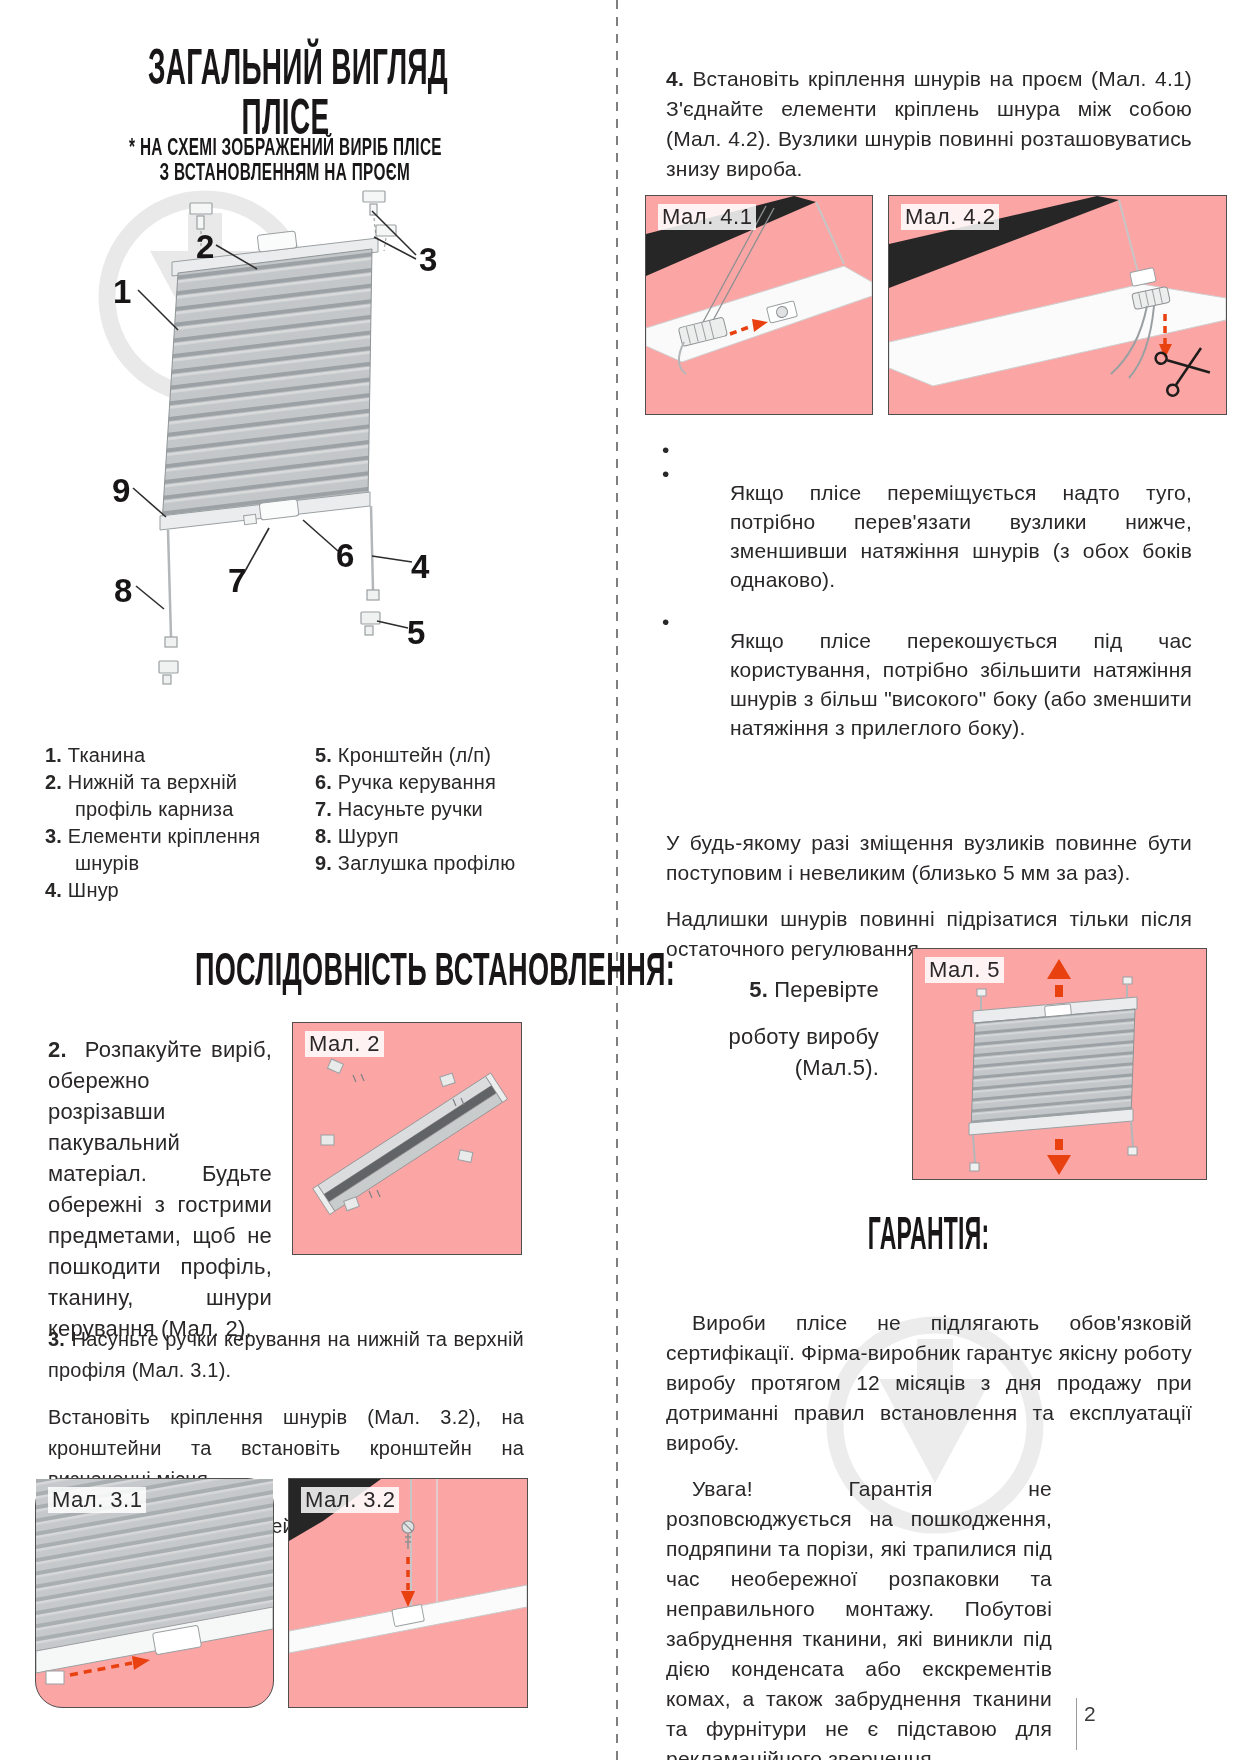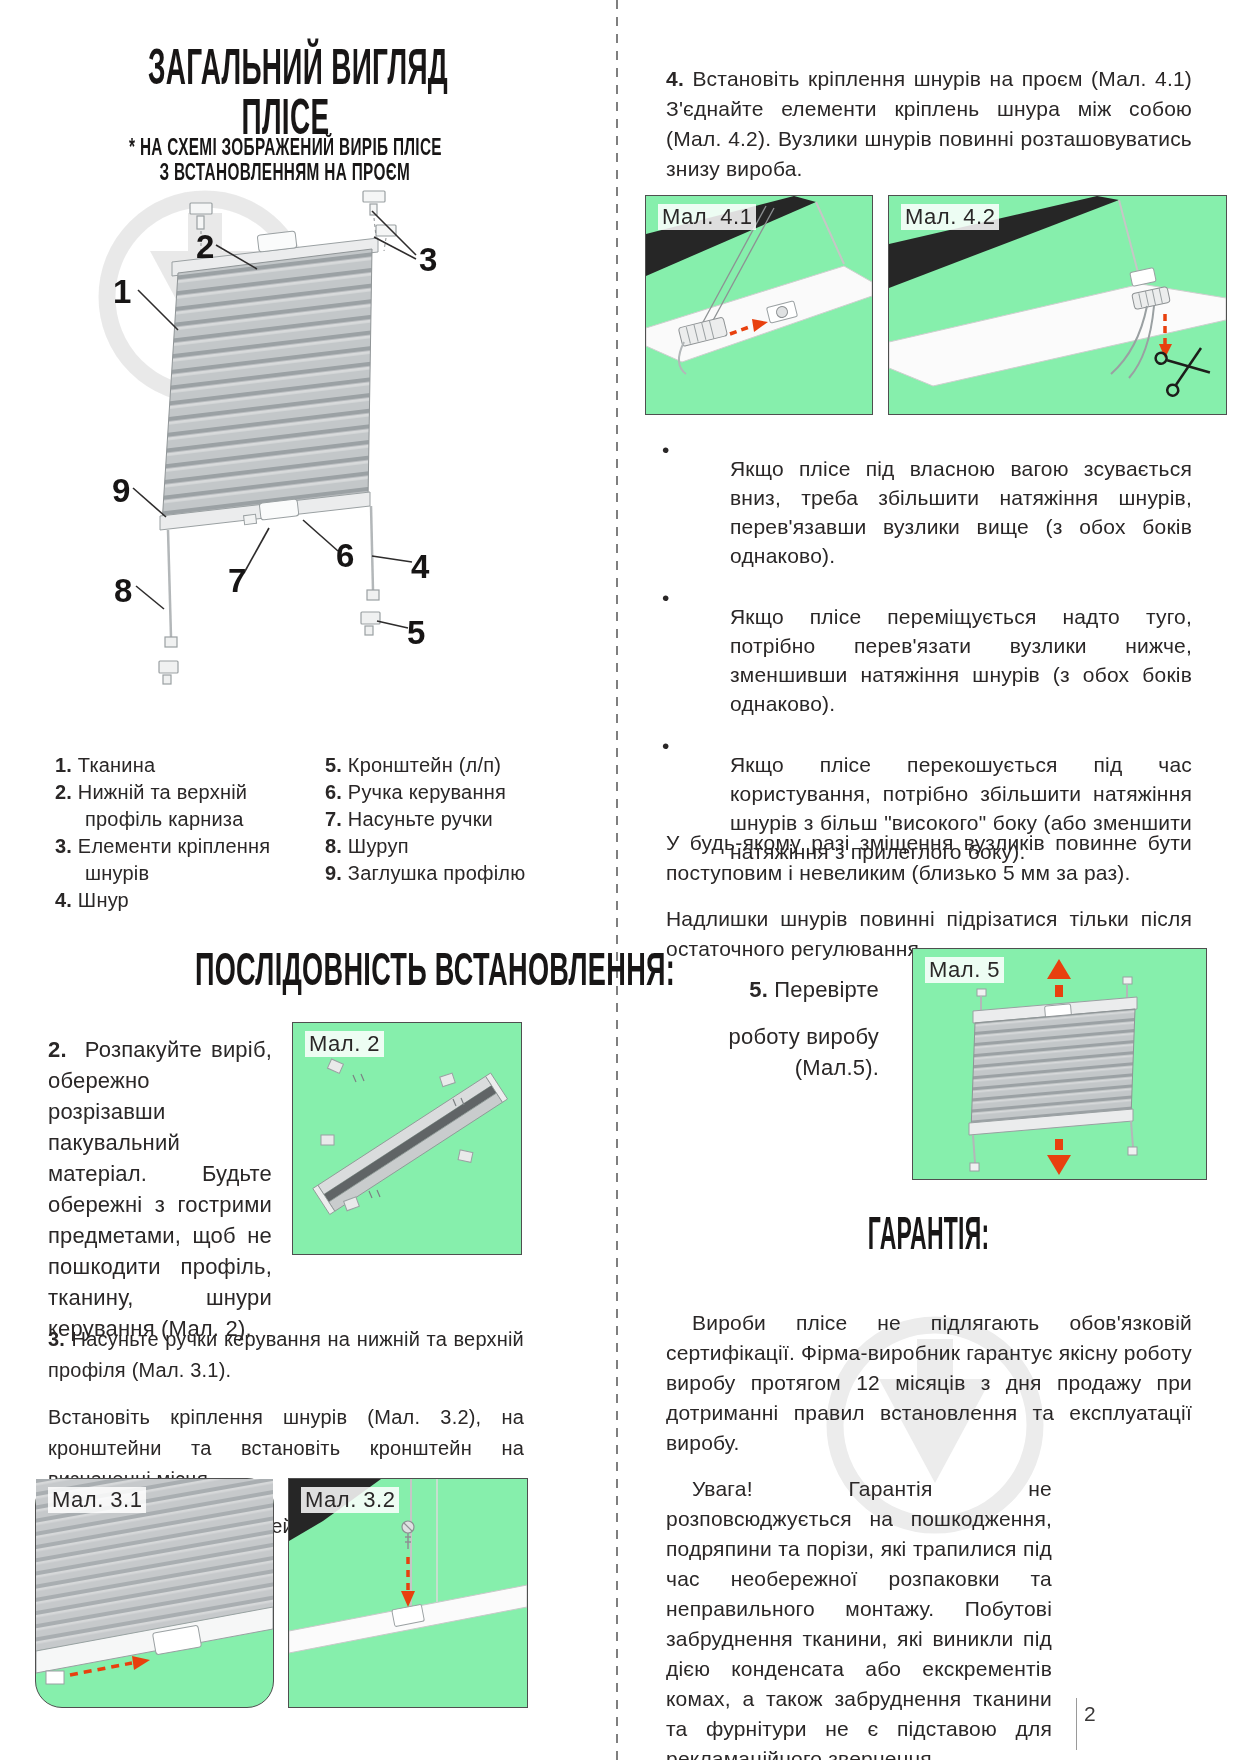--- a/index.html
+++ b/index.html
@@ -10,25 +10,25 @@
   .abs { position:absolute; }
   p { margin:16px; }
   .hdr { font-weight:bold; text-align:center; color:#181616; }
   .hdr > span { display:inline-block; white-space:nowrap; transform-origin:50% 50%; letter-spacing:0.5px; }
   .sc56 { transform:scaleX(0.56); }
   .sc59 { transform:scaleX(0.59); }
   .sc64 { transform:scaleX(0.64); }
   .sc50 { transform:scaleX(0.50); }
   .jt { text-align:justify; letter-spacing:0.2px; line-height:30px; font-size:21px; }
   .num { font-weight:bold; }
-  .figure { position:absolute; border:1.5px solid #4f4f4f; background:#86efac; }
+  .figure { position:absolute; border:1.5px solid #4f4f4f; background:#fca5a5; }
   .figure svg { position:absolute; left:0; top:0; }
   .fig-label { position:absolute; top:8px; left:12px; font-size:22px; color:#2a2727;
                background:rgba(255,255,255,0.85); padding:0 4px; z-index:2; letter-spacing:0.5px; }
-  .parts { list-style:none; margin:10px; padding:0; font-size:20px; line-height:27px; letter-spacing:0.2px; }
+  .parts { list-style:none; margin:0; padding:0; font-size:20px; line-height:27px; letter-spacing:0.2px; }
   .parts li { padding-left:30px; text-indent:-30px; }
   .bullet-row { display:flex; margin:0; }
   .bullet { width:62px; flex:0 0 62px; padding-left:10px; box-sizing:border-box; font-size:21px; }
   .bullet-text { flex:1; text-align:justify; letter-spacing:0.2px; line-height:29px; font-size:21px; }
   .divider { position:absolute; left:616px; top:0; width:2px; height:1760px;
              background:repeating-linear-gradient(to bottom,#7f7f7f 0 9px,transparent 9px 17px); }
   .pgline { position:absolute; left:1076px; top:1698px; height:52px; width:0; border-left:1.5px solid #9a9a9a; }
   .pgnum { position:absolute; left:1084px; top:1702px; font-size:21px; color:#3a3838; }
 </style>
 </head>
@@ -251,21 +251,20 @@
         <line x1="282" y1="184" x2="318" y2="158"></line>
         <circle cx="277" cy="154" r="5.5"></circle>
         <circle cx="277" cy="188" r="5.5"></circle>
       </g>
     </svg>
   </div>
 
   <div class="abs" style="left:652px; top:438px; width:556px;">
     <div class="bullet-row">
       <span class="bullet">•</span>
-      <p class="bullet-text">Якщо плісе під власною вагою зсувається вниз, треба збільшити натяжіння шнурів, перев'язавши вузлики вище (з обох боків однаково).</p>
     </div>
     <div class="bullet-row">
       <span class="bullet">•</span>
       <p class="bullet-text">Якщо плісе переміщується надто туго, потрібно перев'язати вузлики нижче, зменшивши натяжіння шнурів (з обох боків однаково).</p>
     </div>
     <div class="bullet-row">
       <span class="bullet">•</span>
       <p class="bullet-text">Якщо плісе перекошується під час користування, потрібно збільшити натяжіння шнурів з більш "високого" боку (або зменшити натяжіння з прилеглого боку).</p>
     </div>
   </div>

